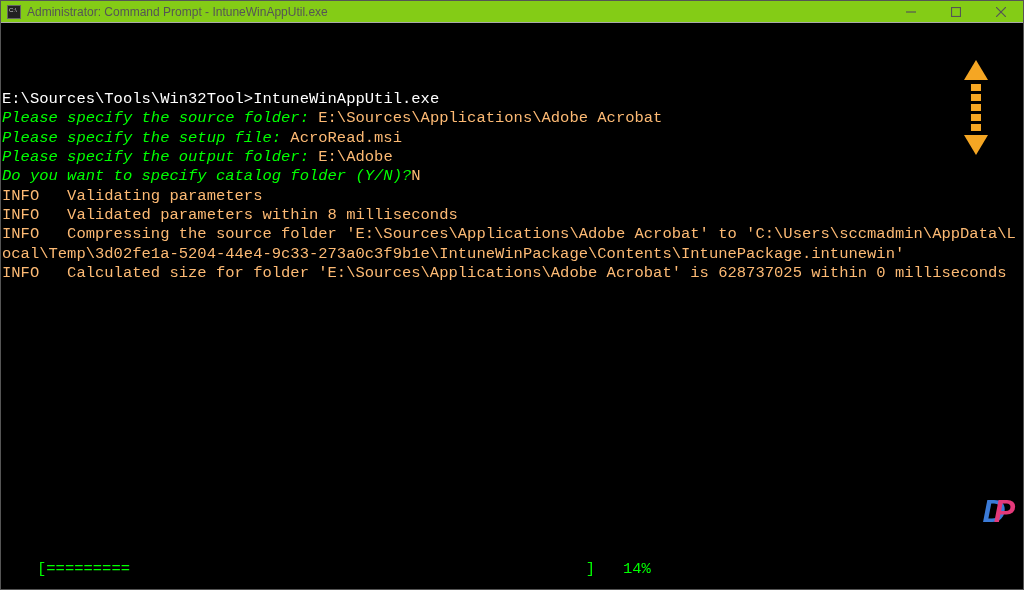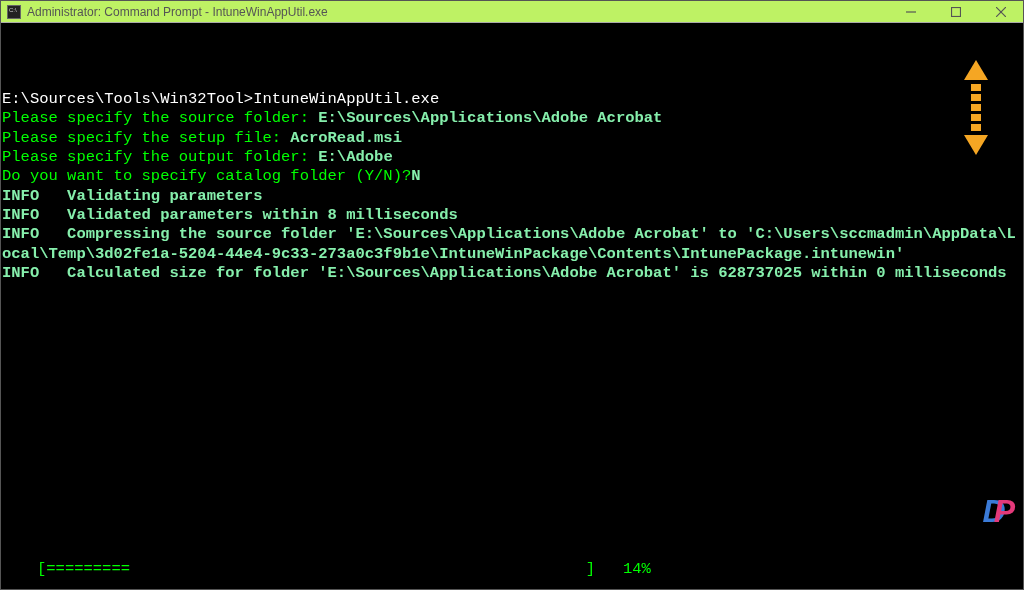--- a/index.html
+++ b/index.html
@@ -18,21 +18,21 @@
     .window {
       width: 1024px;
       height: 590px;
       border: 1px solid #555;
       display: flex;
       flex-direction: column;
       background: #000;
     }
     .title-bar {
       height: 22px;
-      background: #bef264;
+      background: #84cc16;
       display: flex;
       align-items: center;
       justify-content: space-between;
       border-bottom: 1px solid #aaa;
       font-family: 'Segoe UI', Tahoma, sans-serif;
       font-size: 12px;
       color: #444;
     }
     .title-left {
       display: flex;
@@ -84,24 +84,24 @@
       color: #fff;
       font-size: 15.5px;
       line-height: 1.25;
       padding: 28px 4px 4px 1px;
       position: relative;
       white-space: pre-wrap;
       word-break: break-all;
     }
     .green {
       color: #00ff00;
+      font-style: italic;
     }
     .white {
-      color: #86efac;
-      font-weight: bold;
+      color: #fdba74;
     }
     .prompt-line {
       color: #fff;
     }
     .line {
       display: block;
     }
     .progress-line {
       position: absolute;
       bottom: 10px;

